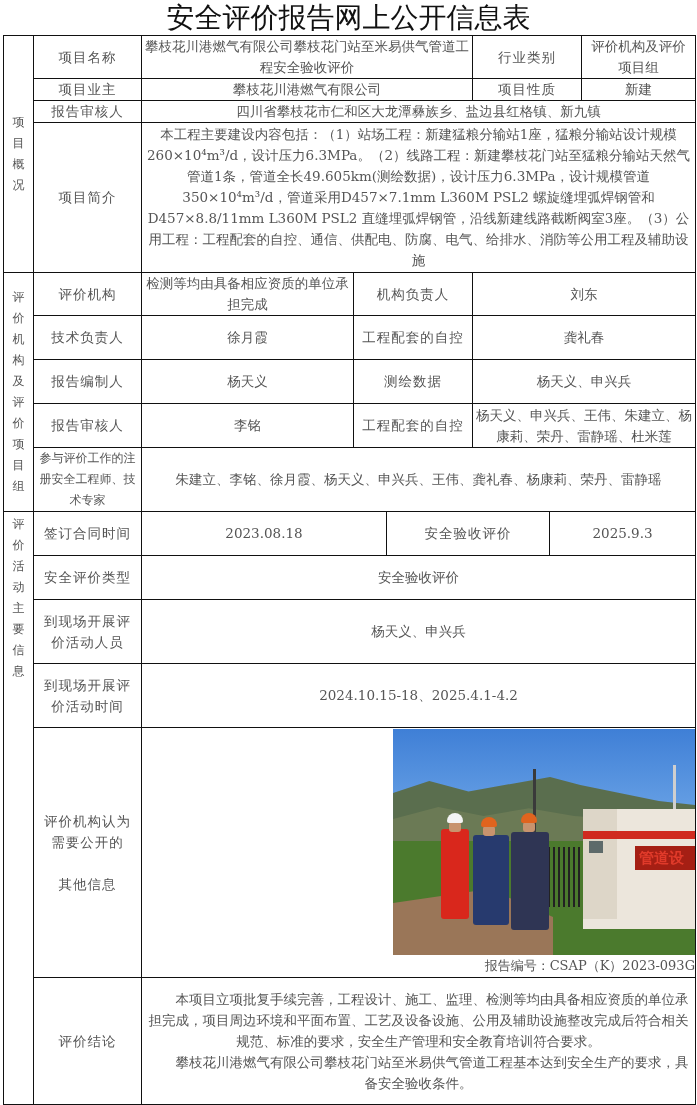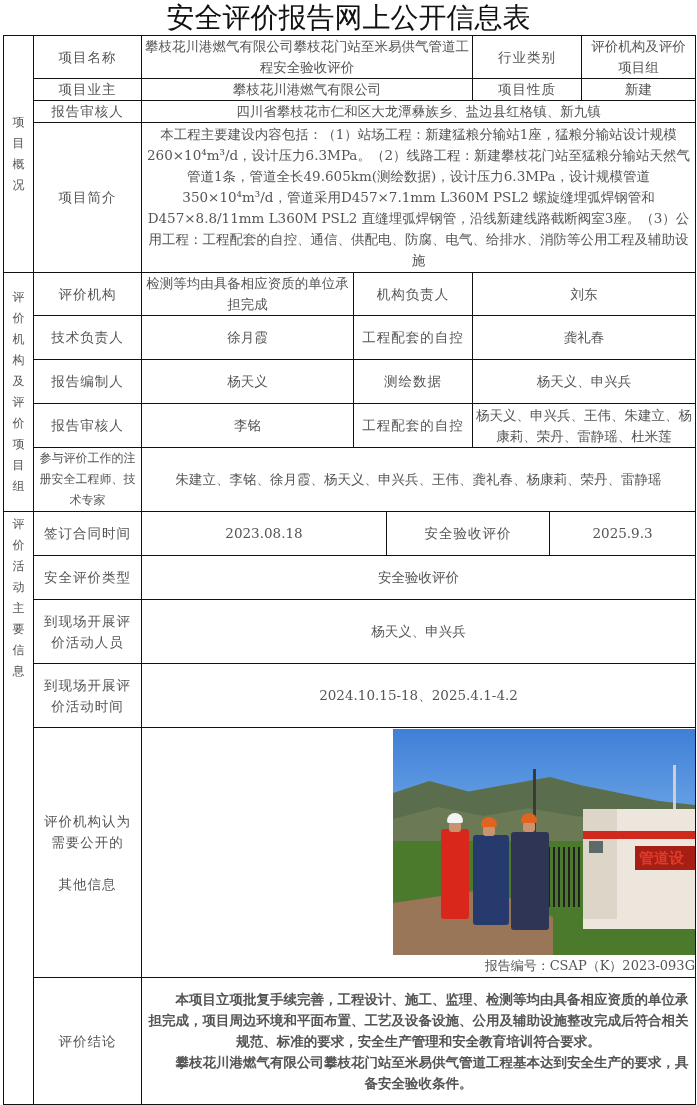--- a/index.html
+++ b/index.html
@@ -11,21 +11,21 @@
   table.sheet { position: absolute; left: 3px; top: 35px; width: 692px; border-collapse: collapse;
                 table-layout: fixed; font-size: 13.5px; }
   table.sheet td { border: 1.5px solid #111; padding: 0 3px; text-align: center; vertical-align: middle;
                    line-height: 21px; color: #555; overflow: hidden; }
   td.sect { writing-mode: horizontal-tb; font-size: 12px; line-height: 22px; padding: 0; vertical-align: middle; }
   td.sect .vt { display: inline-block; width: 16px; word-break: break-all; white-space: normal; }
   td.lbl { letter-spacing: 1px; }
   td.left { text-align: left; padding-left: 4px; margin-top: 46px; }
   td.justify { text-align: justify; padding: 0 4px; }
   .sm { font-size: 12px; }
-  .indent { text-indent: 2em; display: block; font-weight: bold; }
+  .indent { text-indent: 2em; display: block; }
   .photo-wrap { display: flex; flex-direction: column; align-items: flex-end; padding-top: 1px; }
   .photo { position: relative; width: 302px; height: 226px; overflow: hidden;
            background: linear-gradient(#3f7fd6 0%, #6aa3e6 40%, #9cc5ee 60%); }
   .mtn1 { position: absolute; left: 0; top: 48px; width: 302px; height: 80px; background: #5a6e4e;
           clip-path: polygon(0 20%, 12% 5%, 25% 18%, 40% 8%, 52% 0%, 62% 10%, 75% 20%, 88% 30%, 100% 35%, 100% 100%, 0 100%); }
   .mtn2 { position: absolute; left: 0; top: 72px; width: 302px; height: 60px; background: #6b7a55;
           clip-path: polygon(0 30%, 15% 10%, 30% 25%, 45% 12%, 60% 25%, 100% 40%, 100% 100%, 0 100%); }
   .field { position: absolute; left: 0; top: 112px; width: 302px; height: 120px; background: #4b7a2d; }
   .ground { position: absolute; left: 0; top: 160px; width: 160px; height: 70px; background: #9a7658;
             clip-path: polygon(0 20%, 60% 0, 100% 40%, 100% 100%, 0 100%); }

